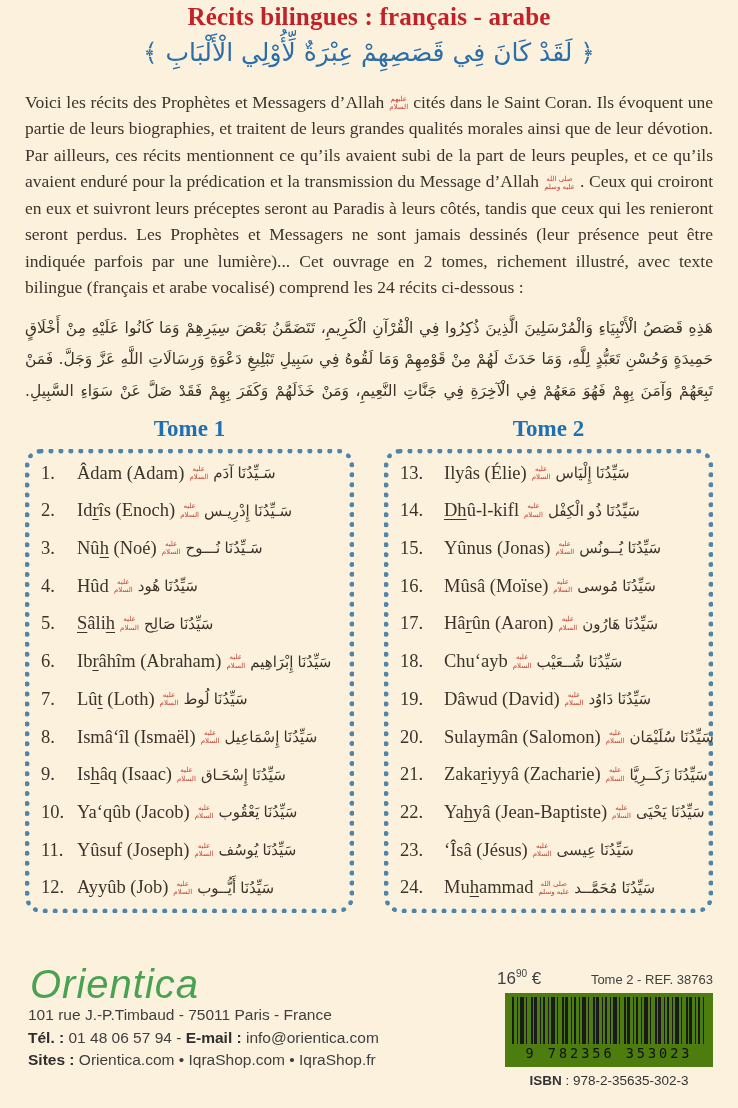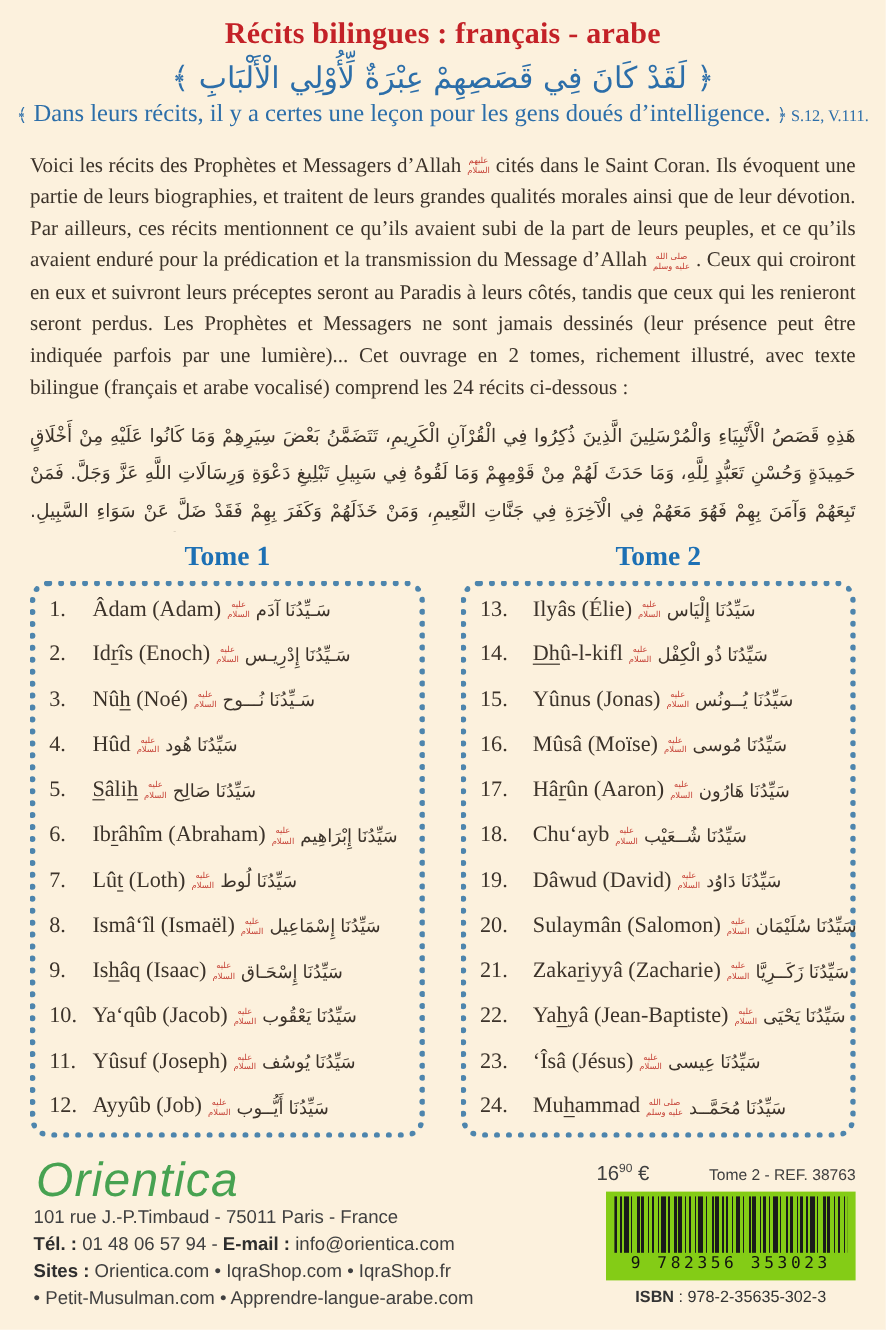--- a/index.html
+++ b/index.html
@@ -3,21 +3,21 @@
 <meta charset="utf-8">
 <style>
   html,body { margin:0; padding:0; }
   .page {
     position:relative; width:738px; height:1108px;
     background:#fcf1dd; overflow:hidden;
     font-family:"Liberation Serif", serif; color:#3c332a;
   }
   
   .title {
-    padding-top:15px; text-align:center;
+    padding-top:3px; text-align:center;
     font-size:25px; font-weight:bold; color:#c32127; letter-spacing:.2px;
   }
   .verse-ar {
     margin-top:3px; text-align:center; direction:rtl;
     font-family:"DejaVu Sans", sans-serif;
     font-size:25px; font-weight:normal; color:#2c6ea9; line-height:1.5;
   }
   .verse-fr {
     margin-top:0; text-align:center;
     font-size:20.5px; color:#2c6ea9;
@@ -76,21 +76,21 @@
   .addr b { color:#2e2e2e; }
   .price-row {
     position:absolute; left:497px; top:8px; width:216px;
     display:flex; justify-content:space-between; align-items:baseline;
   }
   .price { font-size:17px; }
   .price sup { font-size:10px; }
   .ref { font-size:13px; }
   .barcode {
     position:absolute; left:505px; top:33px; width:208px; height:74px;
-    background:#84cc16; box-sizing:border-box; padding:4px 7px 0;
+    background:#4d7c0f; box-sizing:border-box; padding:4px 7px 0;
   }
   .bars {
     height:47px;
     background:repeating-linear-gradient(90deg,
       #1a1a1a 0 2px, transparent 2px 5px,
       #1a1a1a 5px 6px, transparent 6px 8px,
       #1a1a1a 8px 12px, transparent 12px 14px,
       #1a1a1a 14px 15px, transparent 15px 19px,
       #1a1a1a 19px 21px, transparent 21px 22px,
       #1a1a1a 22px 25px, transparent 25px 28px,
@@ -107,23 +107,20 @@
 </style>
 </head>
 <body>
 
 <div class="page">
 
   <div class="title">Récits bilingues : français - arabe</div>
 
   <div class="verse-ar">﴿ لَقَدْ كَانَ فِي قَصَصِهِمْ عِبْرَةٌ لِّأُوْلِي الْأَلْبَابِ ﴾</div>
 
-  <div class="verse-fr"><span class="orn">﴾</span>
-    <span>Dans leurs récits, il y a certes une leçon pour les gens doués d’intelligence.</span>
-    <span class="orn">﴿</span><span class="ref">S.12, V.111.</span></div>
 
   <p class="intro-fr"><span>Voici les récits des Prophètes et Messagers d’Allah</span><span class="hon">
         <span>عليهم</span>
         <span>السلام</span>
       </span><span>cités dans le Saint Coran.  Ils évoquent une partie de leurs biographies, et traitent de leurs grandes qualités morales ainsi que de leur dévotion. Par ailleurs, ces récits mentionnent ce qu’ils avaient subi de la part de leurs peuples, et ce qu’ils avaient enduré pour la prédication et la transmission du Message d’Allah</span><span class="hon">
         <span>صلى الله</span>
         <span>عليه وسلم</span>
       </span><span>. Ceux qui croiront en eux et suivront leurs préceptes seront au Paradis à leurs côtés, tandis que ceux qui les renieront seront perdus. Les Prophètes et Messagers ne sont jamais dessinés (leur présence peut être indiquée parfois par une lumière)... Cet ouvrage en 2 tomes, richement illustré, avec texte bilingue (français et arabe vocalisé) comprend les 24 récits ci-dessous :</span></p>
 
   <p class="intro-ar">هَذِهِ قَصَصُ الْأَنْبِيَاءِ وَالْمُرْسَلِينَ الَّذِينَ ذُكِرُوا فِي الْقُرْآنِ الْكَرِيمِ، تَتَضَمَّنُ بَعْضَ سِيَرِهِمْ وَمَا كَانُوا عَلَيْهِ مِنْ أَخْلَاقٍ حَمِيدَةٍ وَحُسْنِ تَعَبُّدٍ لِلَّهِ، وَمَا حَدَثَ لَهُمْ مِنْ قَوْمِهِمْ وَمَا لَقُوهُ فِي سَبِيلِ تَبْلِيغِ دَعْوَةِ وَرِسَالَاتِ اللَّهِ عَزَّ وَجَلَّ. فَمَنْ تَبِعَهُمْ وَآمَنَ بِهِمْ فَهُوَ مَعَهُمْ فِي الْآخِرَةِ فِي جَنَّاتِ النَّعِيمِ، وَمَنْ خَذَلَهُمْ وَكَفَرَ بِهِمْ فَقَدْ ضَلَّ عَنْ سَوَاءِ السَّبِيلِ. وَتَتَضَمَّنُ الْمَجْمُوعَةُ قَصَصَ أَنْبِيَاءِ وَرُسُلِ اللَّهِ التَّالِيَةَ:</p>
@@ -356,21 +353,20 @@
         </div>
     </div>
   </div>
 
   <div class="footer">
     <div class="logo">Orientica</div>
     <div class="addr">
       <div>101 rue J.-P.Timbaud - 75011 Paris - France</div>
       <div><b>Tél. :</b><span> 01 48 06 57 94 - </span><b>E-mail :</b><span> info@orientica.com</span></div>
       <div><b>Sites :</b><span> Orientica.com • IqraShop.com • IqraShop.fr</span></div>
-      <div>• Petit-Musulman.com • Apprendre-langue-arabe.com</div>
     </div>
 
     <div class="price-row">
       <span class="price"><span>16</span><sup>90</sup><span> €</span></span>
       <span class="ref">Tome 2 - REF. 38763</span>
     </div>
 
     <div class="barcode">
       <div class="bars"></div>
       <div class="digits">9 782356 353023</div>

